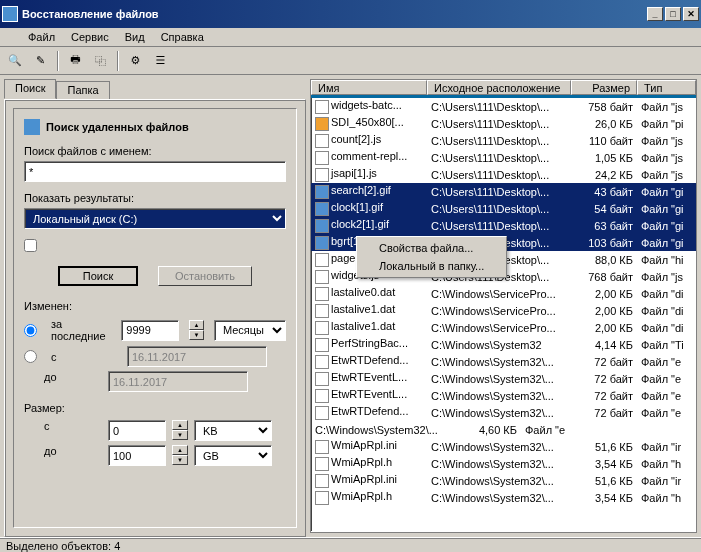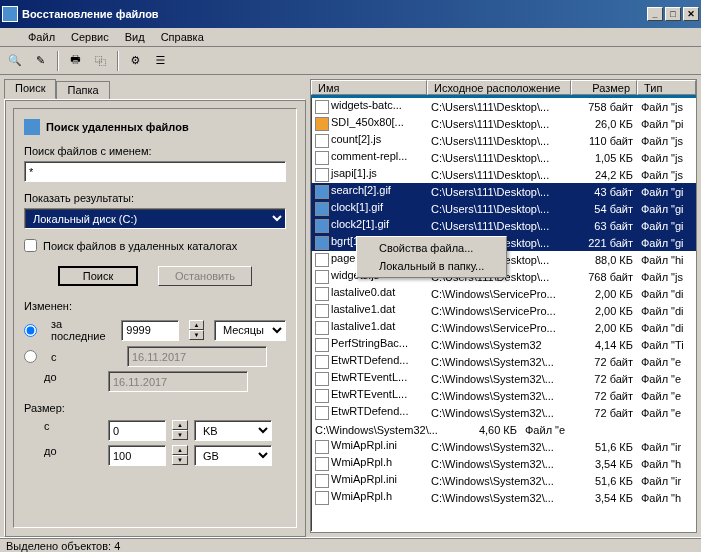--- a/index.html
+++ b/index.html
@@ -109,21 +109,20 @@
       <div class="section-title">
         <span class="section-icon"></span>
         <span>Поиск удаленных файлов</span>
       </div>
       <label class="label">Поиск файлов с именем:</label>
       <input type="text" value="*" style="">
       <label class="label" style="margin-top:10px">Показать результаты:</label>
       <select style="background:#0a246a;color:white;"><option>Локальный диск (C:)</option></select>
       <div class="checkbox-row">
         <input type="checkbox" style="">
-        <span>Поиск файлов в удаленных каталогах</span>
       </div>
       <div class="button-row">
         <button class="btn default">Поиск</button>
         <button class="btn" disabled="">Остановить</button>
       </div>
       <div class="group-label">Изменен:</div>
       <div class="radio-row">
         <input type="radio" name="chg" checked="" style="">
         <span style="width:66px">за последние</span>
         <input type="text" class="small-input" value="9999" style="">
@@ -218,21 +217,21 @@
           </div>
           <div class="list-row selected">
             <div class="list-cell col-name"><span class="file-icon gif"></span>clock2[1].gif</div>
             <div class="list-cell col-path">C:\Users\111\Desktop\...</div>
             <div class="list-cell col-size" style="text-align:right">63 байт</div>
             <div class="list-cell col-type">Файл "gi</div>
           </div>
           <div class="list-row selected">
             <div class="list-cell col-name"><span class="file-icon gif"></span>bgrt[1].gif</div>
             <div class="list-cell col-path">C:\Users\111\Desktop\...</div>
-            <div class="list-cell col-size" style="text-align:right">221 байт</div>
+            <div class="list-cell col-size" style="text-align:right">103 байт</div>
             <div class="list-cell col-type">Файл "gi</div>
           </div>
           <div class="list-row">
             <div class="list-cell col-name"><span class="file-icon file"></span>page[3].htm</div>
             <div class="list-cell col-path">C:\Users\111\Desktop\...</div>
             <div class="list-cell col-size" style="text-align:right">88,0 КБ</div>
             <div class="list-cell col-type">Файл "hi</div>
           </div>
           <div class="list-row">
             <div class="list-cell col-name"><span class="file-icon js"></span>widgets.js</div>

